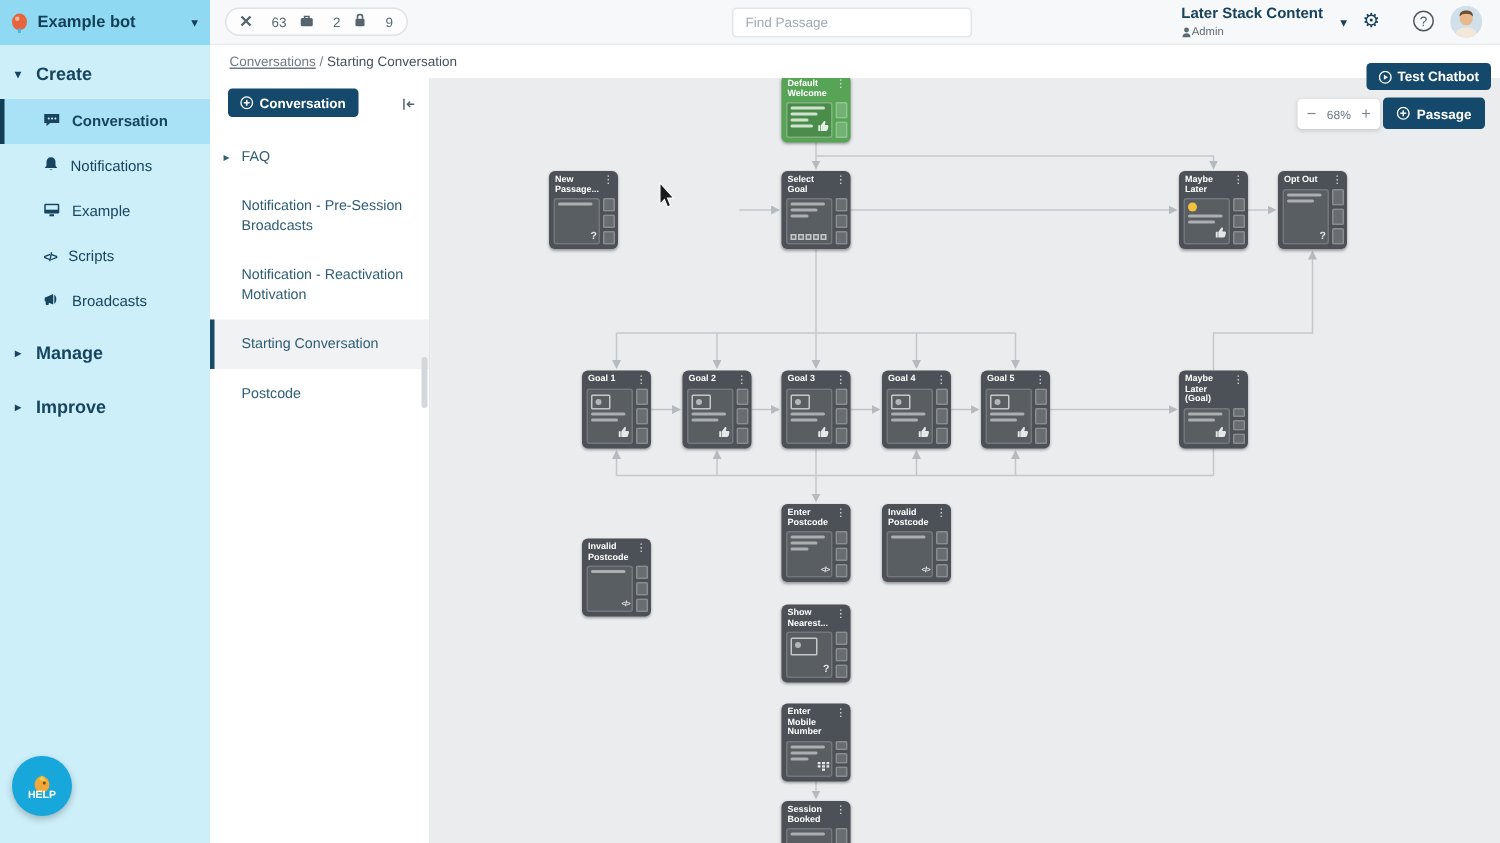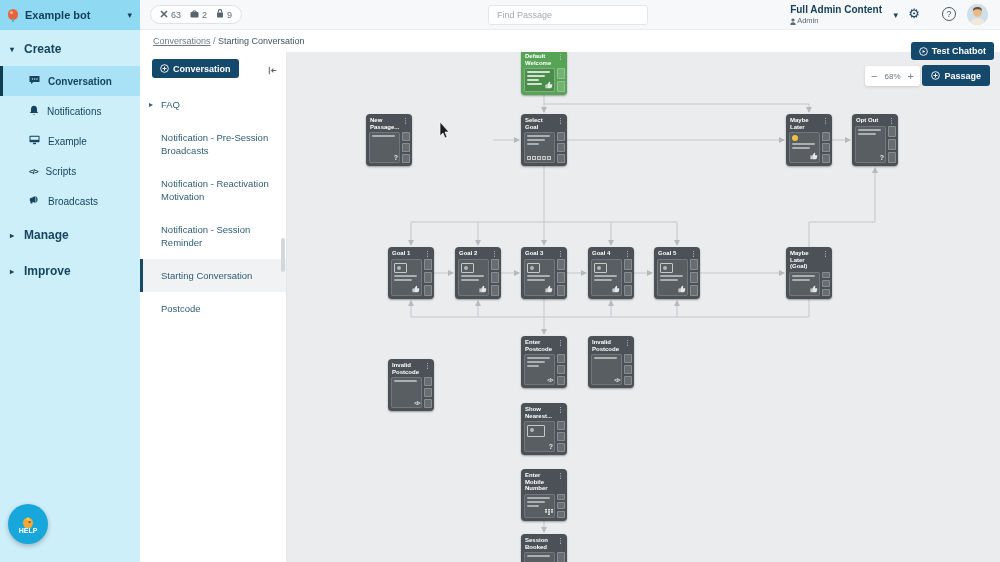--- a/index.html
+++ b/index.html
@@ -20,21 +20,21 @@
   .sb-item { height:30px; display:flex; align-items:center; gap:8px; padding-left:26px; font-size:10px; color:#17455f; border-left:3px solid transparent; }
   .sb-item.selected { background:#a9e2f6; border-left-color:#113c52; font-weight:bold; }
   .sb-item svg, .sb-item .txticon { flex:0 0 auto; }
   .txticon { font-size:8px; font-weight:bold; color:#17455f; letter-spacing:-1px; }
   .help-bubble { position:absolute; left:8px; bottom:18px; width:40px; height:40px; border-radius:50%; background:#17a7db; box-shadow:0 2px 5px rgba(0,0,0,.25); display:flex; flex-direction:column; align-items:center; justify-content:center; cursor:pointer; }
   .help-label { color:#fff; font-size:7px; font-weight:bold; margin-top:-2px; }
 
   
   .topbar { position:absolute; left:140px; top:0; width:860px; height:30px; background:#f7f8f9; border-bottom:1px solid #ebedef; display:flex; align-items:center; z-index:4; }
   .stats-pill { margin-left:10px; height:19px; border:1px solid #dfe3e6; background:#fdfdfd; border-radius:10px; display:flex; align-items:center; gap:9px; padding:0 9px; }
-  .stat { display:flex; align-items:center; gap:3px; font-size:9px; color:#5b6b74; }
+  .stat { display:flex; align-items:center; gap:13px; font-size:9px; color:#5b6b74; }
   .search-input { position:absolute; left:348px; top:5px; width:160px; height:20px; border:1px solid #e3e6e8; border-radius:3px; background:#fff; font-size:9px; padding:0 8px; color:#44525c; font-family:"Liberation Sans",sans-serif; }
   .search-input::placeholder { color:#9fabb3; }
   .user-block { position:absolute; right:118px; top:4px; text-align:left; }
   .user-name { font-size:10px; font-weight:bold; color:#17415c; line-height:12px; }
   .user-role { font-size:7.5px; color:#5b6b74; display:flex; align-items:flex-end; gap:1px; }
   .user-caret { position:absolute; right:102px; top:10px; font-size:9px; color:#17415c; }
   .gear { position:absolute; right:80px; top:7px; font-size:13px; color:#17415c; line-height:14px; cursor:pointer; }
   .help-q { position:absolute; right:44px; top:7px; width:14px; height:14px; border:1.2px solid #4a5860; border-radius:50%; font-size:9px; color:#4a5860; display:flex; align-items:center; justify-content:center; cursor:pointer; }
   .avatar { position:absolute; right:12px; top:4px; width:21px; height:21px; border-radius:50%; overflow:hidden; background:#cfe0ea; cursor:pointer; }
 
@@ -178,21 +178,21 @@
       <span class="stat">
         <span><svg width="8" height="9" viewBox="0 0 8 9">
             <rect x="1" y="3.5" width="6" height="5" rx="0.8" fill="#55646d"></rect>
             <path d="M2.3 3.5 V2.3 A1.7 1.7 0 0 1 5.7 2.3 V3.5" stroke="#55646d" fill="none" stroke-width="1.1"></path>
           </svg></span>
         <span>9</span>
       </span>
     </div>
   <input class="search-input" placeholder="Find Passage" style="">
   <div class="user-block">
-    <div class="user-name">Full Admin Content</div>
+    <div class="user-name">Later Stack Content</div>
     <div class="user-role">
       <svg width="6" height="7" viewBox="0 0 6 7">
         <circle cx="3" cy="2" r="1.6" fill="#5b6b74"></circle>
           <path d="M0.3 7 C0.3 5 1.4 4.2 3 4.2 C4.6 4.2 5.7 5 5.7 7 Z" fill="#5b6b74"></path>
       </svg>
       <span>Admin</span>
     </div>
   </div>
   <span class="user-caret">▾</span>
   <span class="gear">⚙</span>
@@ -232,21 +232,20 @@
   </button>
   <span class="collapse-ic">
     <svg width="11" height="11" viewBox="0 0 12 12">
       <path d="M2.5 2 V10 M10 6 H5 M7 4 L5 6 L7 8" stroke="#55646d" stroke-width="1.1" fill="none"></path>
     </svg>
   </span>
   <div class="convlist" id="convlist">
       <div class="convitem"><span class="ccaret">▸</span><span>FAQ</span></div>
       <div class="convitem"><span>Notification - Pre-Session Broadcasts</span></div>
       <div class="convitem"><span>Notification - Reactivation Motivation</span></div>
-      <div class="convitem"><span>Notification - Session Reminder</span></div>
       <div class="convitem selected"><span>Starting Conversation</span></div>
       <div class="convitem"><span>Postcode</span></div>
     </div>
   <div class="panel-scrollbar"></div>
 </aside>
 
 <main class="canvas" id="canvas">
   <svg class="edgelayer" id="edgelayer" width="713" height="510">
     <defs>
       <marker id="arr" markerWidth="6" markerHeight="6" refX="5" refY="3" orient="auto">

